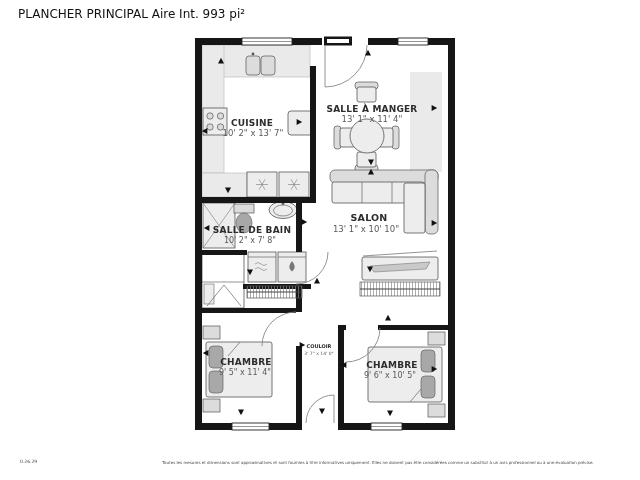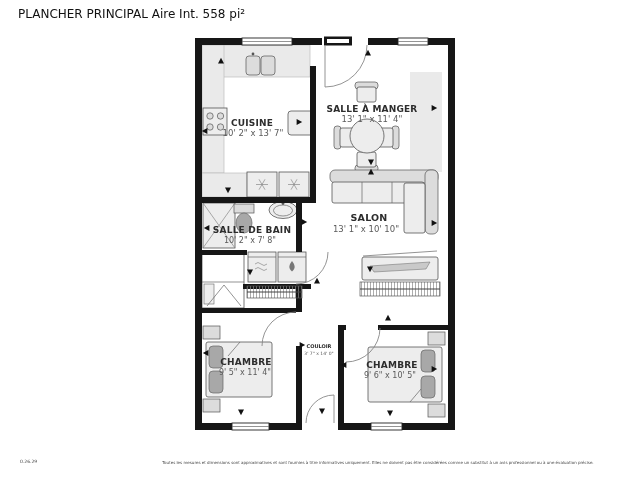--- a/index.html
+++ b/index.html
@@ -24,21 +24,21 @@
   .room-name{font-weight:bold;font-size:9px;fill:#2d2d2d;text-anchor:middle;letter-spacing:.2px}
   .room-dims{font-size:8.5px;fill:#5a5a5a;text-anchor:middle}
   .room-name-sm{font-weight:bold;font-size:5px;fill:#2d2d2d;text-anchor:middle}
   .room-dims-sm{font-size:4.5px;fill:#5a5a5a;text-anchor:middle}
 </style>
 </head>
 <body>
 
 <div class="screen">
 
-  <div class="title">PLANCHER PRINCIPAL Aire Int. 558 pi²</div>
+  <div class="title">PLANCHER PRINCIPAL Aire Int. 993 pi²</div>
 
   <svg class="plan" id="plan-svg" width="640" height="480" viewBox="0 0 640 480">
     <defs>
       <pattern id="hatch" width="3" height="14" patternUnits="userSpaceOnUse">
         <line x1="1.5" y1="0" x2="1.5" y2="14" stroke="#8a8a8a" stroke-width="0.7"></line>
       </pattern>
     </defs>
 
     <g>
       <rect class="counter" x="202" y="45" width="108" height="32"></rect>

